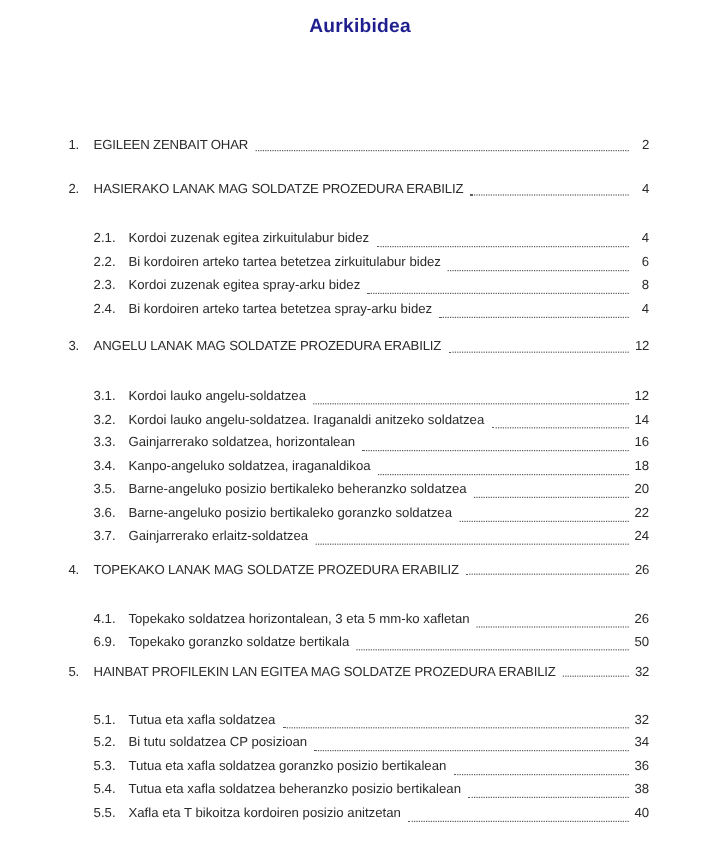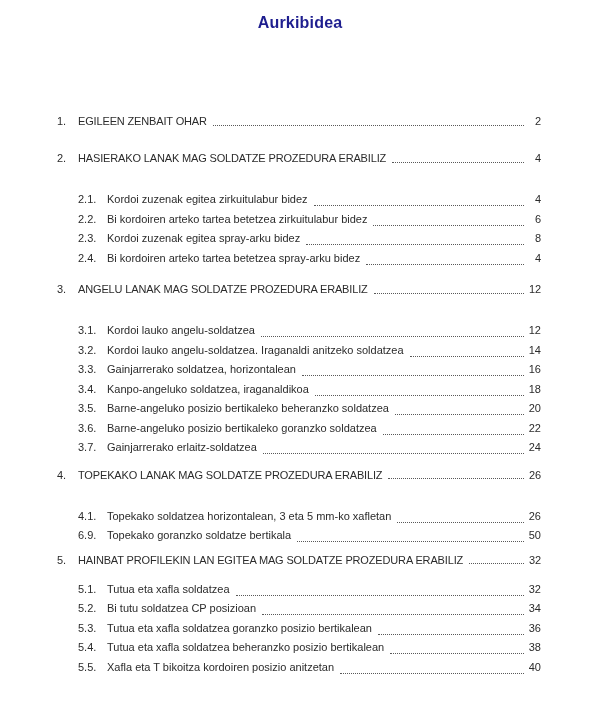--- a/index.html
+++ b/index.html
@@ -25,21 +25,21 @@
   }
   .toc {
     padding: 0 59px 0 57px;
   }
   .sec { margin-top: 13px; }
   .sec.s1 { margin-top: 81px; }
   .sec.s2 { margin-top: 21px; }
   .sec.s4 { margin-top: 9px; }
   .sec.s5 { margin-top: 6px; }
   .subs { margin-top: 24px; }
-  .s5 .subs { margin-top: 12px; }
+  .s5 .subs { margin-top: 23px; }
 
   .row {
     display: flex;
     align-items: flex-end;
     font-size: 11px;
     color: #2b2b2b;
     white-space: nowrap;
   }
   .row.main {
     line-height: 16px;

